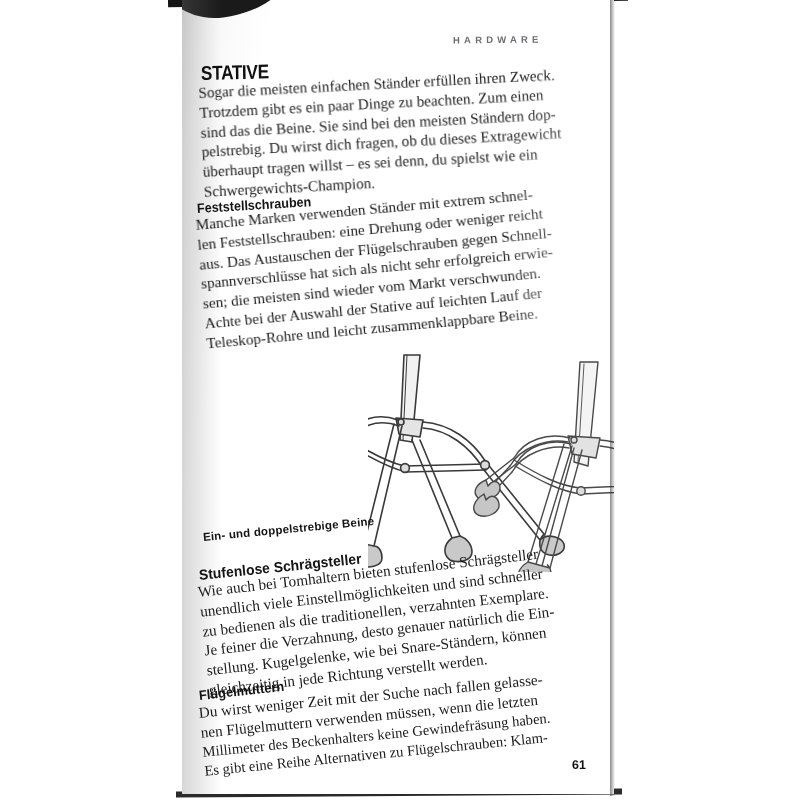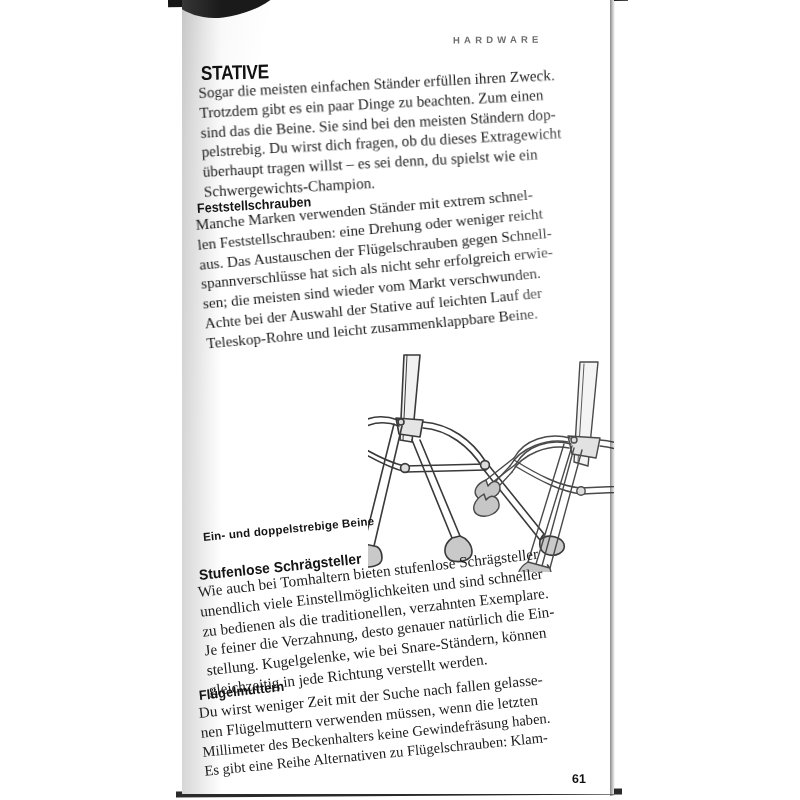--- a/index.html
+++ b/index.html
@@ -247,18 +247,18 @@
 
     <div class="h2" style="left:17px;top:688px;transform:rotate(-6.2deg) scaleX(.95);">Flügelmuttern</div>
 
     <div class="para" style="left:16px;top:705px;transform:rotate(-5.6deg);">
       <div class="ln">Du wirst weniger Zeit mit der Suche nach fallen gelasse-</div>
       <div class="ln">nen Flügelmuttern verwenden müssen, wenn die letzten</div>
       <div class="ln" style="font-size:14.6px;">Millimeter des Beckenhalters keine Gewindefräsung haben.</div>
       <div class="ln" style="font-size:14.6px;">Es gibt eine Reihe Alternativen zu Flügelschrauben: Klam-</div>
     </div>
 
-    <div class="pageno" style="left:390px;top:758px;margin-top:14px;">61</div>
+    <div class="pageno" style="left:390px;top:758px;">61</div>
 
   </div>
 
   <div class="right-edge"></div>
 </div>
 
 </body></html>

